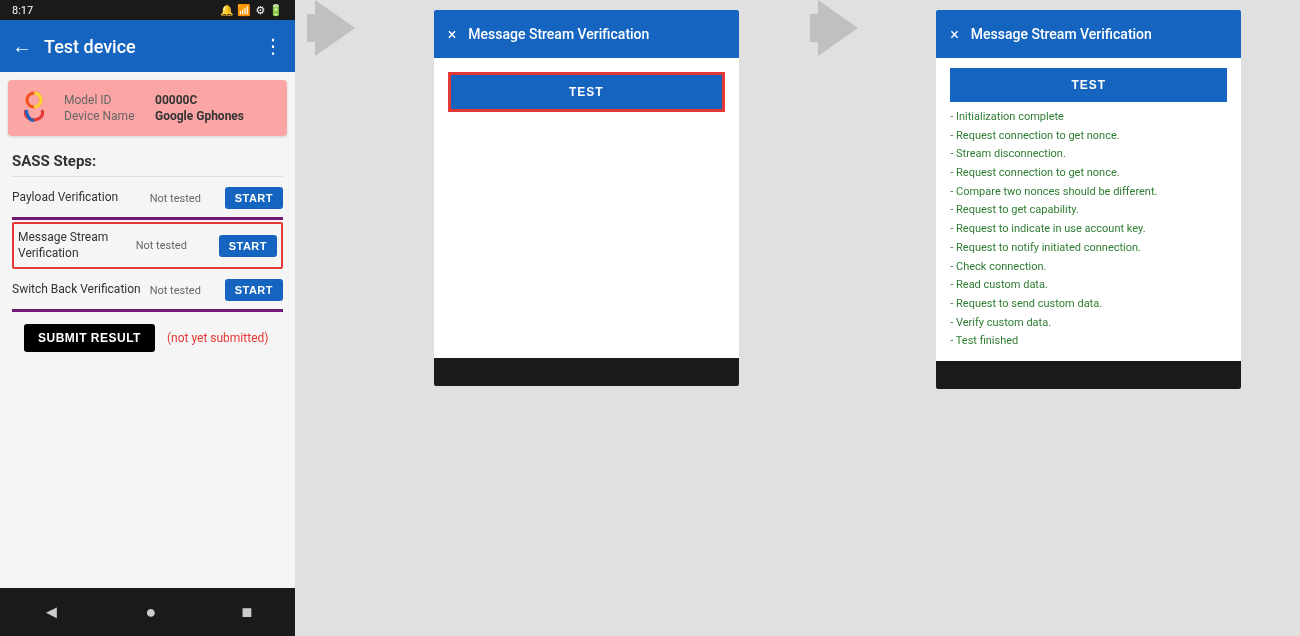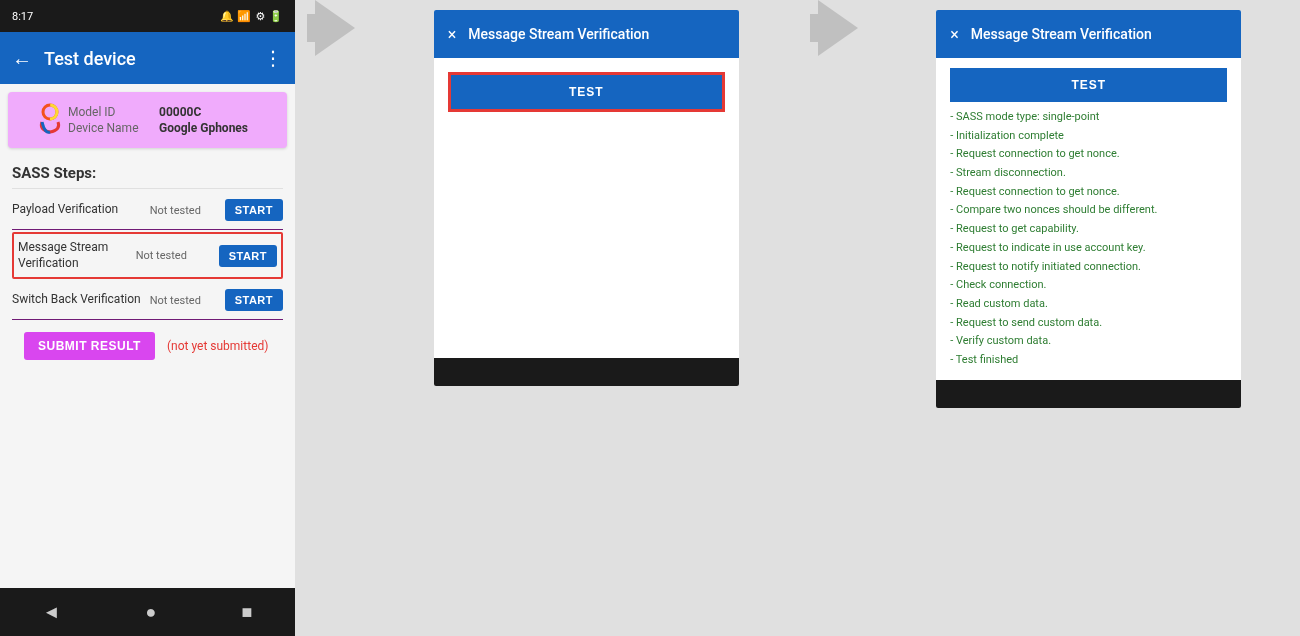--- a/index.html
+++ b/index.html
@@ -24,21 +24,21 @@
       flex-shrink: 0;
     }
     .status-bar {
       background: #1a1a1a;
       color: white;
       display: flex;
       justify-content: space-between;
       align-items: center;
       padding: 4px 12px;
       font-size: 11px;
-      height: 32px;
+      height: 20px;
     }
     .status-icons {
       display: flex;
       gap: 4px;
       align-items: center;
     }
     .app-screen {
       background: #f5f5f5;
       flex: 1;
       display: flex;
@@ -62,26 +62,27 @@
       flex: 1;
       font-size: 18px;
       font-weight: 500;
     }
     .more-icon {
       font-size: 20px;
       color: white;
     }
 
     .device-info-card {
-      background: #f0abfc;
+      background: #fca5a5;
       margin: 8px;
-      padding: 10px 24px;
+      padding: 10px 8px;
       border-radius: 4px;
       display: flex;
       align-items: center;
+      gap: 12px;
       box-shadow: 0 1px 3px rgba(0,0,0,0.15);
     }
     .device-logo {
       width: 36px;
       height: 36px;
     }
     .device-details {
       display: flex;
       flex-direction: column;
       gap: 2px;
@@ -142,21 +143,21 @@
     .divider {
       height: 1px;
       background: #e0e0e0;
       margin: 0 0 2px 0;
     }
 
     .step-row {
       display: flex;
       align-items: center;
       padding: 8px 0;
-      border-bottom: 1px solid #701a75;
+      border-bottom: 3px solid #701a75;
     }
     .step-row.highlighted {
       border: 2px solid #e53935;
       border-radius: 2px;
       padding: 6px 4px;
       margin: 2px 0;
       gap: 8px;
     }
     .step-name {
       flex: 1;
@@ -182,21 +183,21 @@
       letter-spacing: 0.5px;
     }
 
     .submit-row {
       display: flex;
       align-items: center;
       gap: 12px;
       padding: 12px 12px;
     }
     .submit-btn {
-      background: #d946ef;
+      background: #000000;
       color: white;
       border: none;
       border-radius: 3px;
       padding: 7px 14px;
       font-size: 12px;
       font-weight: 600;
       cursor: pointer;
       letter-spacing: 0.5px;
     }
     .not-submitted {
@@ -426,21 +427,20 @@
 
 <div class="dialog-wrapper">
   <div class="dialog-panel">
     <div class="dialog-header">
       <span class="dialog-close">×</span>
       <span class="dialog-title">Message Stream Verification</span>
     </div>
     <div class="dialog-content dialog2-content">
       <button class="dialog-test-btn">TEST</button>
       <div class="results-text" id="results-container">
-          <span class="step-line">- SASS mode type: single-point</span>
           <span class="step-line">- Initialization complete</span>
           <span class="step-line">- Request connection to get nonce.</span>
           <span class="step-line">- Stream disconnection.</span>
           <span class="step-line">- Request connection to get nonce.</span>
           <span class="step-line">- Compare two nonces should be different.</span>
           <span class="step-line">- Request to get capability.</span>
           <span class="step-line">- Request to indicate in use account key.</span>
           <span class="step-line">- Request to notify initiated connection.</span>
           <span class="step-line">- Check connection.</span>
           <span class="step-line">- Read custom data.</span>

